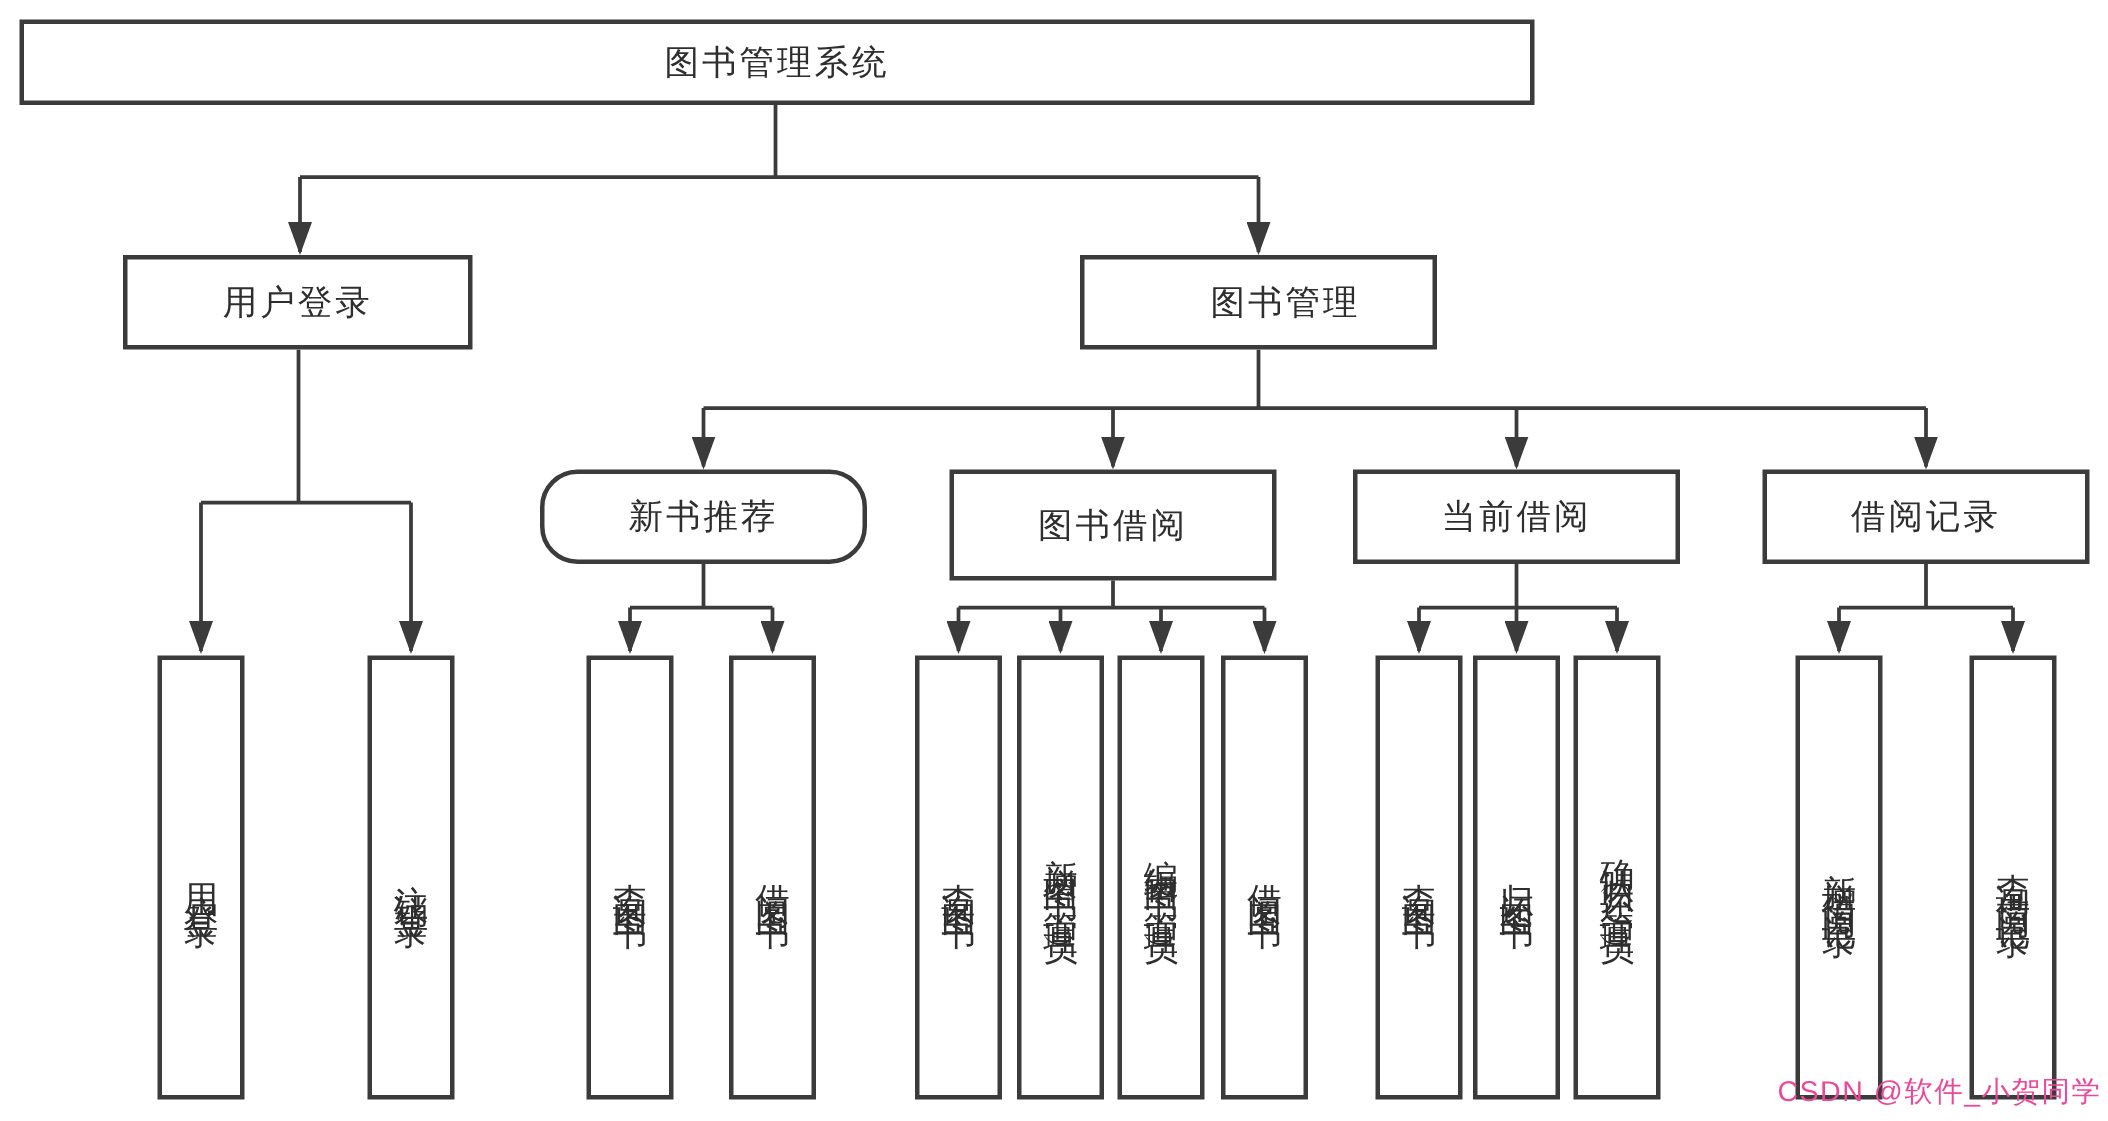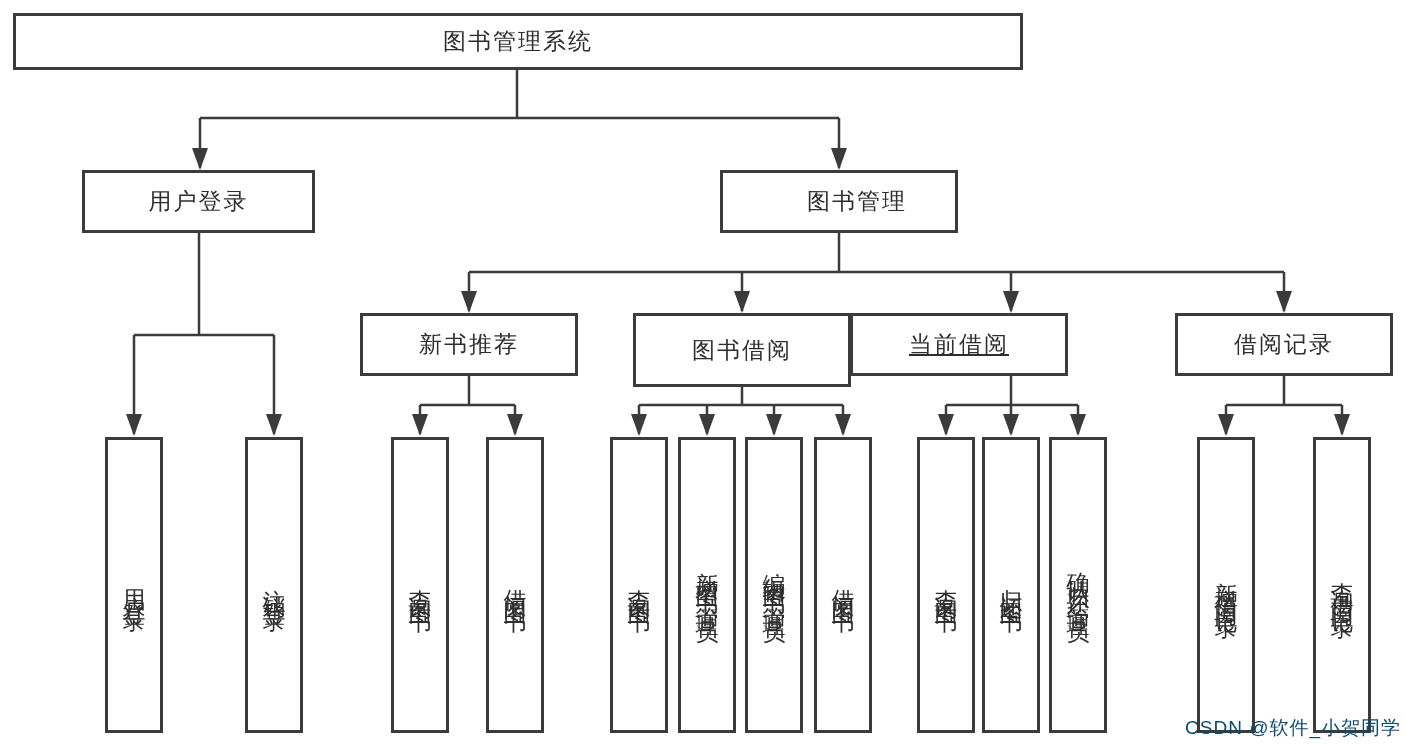--- a/index.html
+++ b/index.html
@@ -45,21 +45,21 @@
     line-height: 1;
     white-space: normal;
     font-size: 23px;
   }
   .watermark {
     position: absolute;
     right: 4px;
     bottom: 6px;
     font-size: 19px;
     letter-spacing: 1px;
-    color: #0c4a6e;
+    color: #ec4899;
     white-space: nowrap;
   }
 </style>
 </head>
 <body>
 
 <div class="canvas">
 
   <svg class="connectors" width="1405" height="747" viewBox="0 0 1405 747">
     <defs>
@@ -108,27 +108,27 @@
     <span class="lbl">图书管理系统</span>
   </div>
 
   <div class="node" style="left:82px; top:170px; width:233px; height:63px;">
     <span class="lbl">用户登录</span>
   </div>
   <div class="node" style="left:720px; top:170px; width:238px; height:63px;padding-left:36px;">
     <span class="lbl">图书管理</span>
   </div>
 
-  <div class="node" style="left:360px; top:313px; width:218px; height:63px;">
+  <div class="node" style="left:360px; top:313px; width:218px; height:63px;border-radius:25px;">
     <span class="lbl">新书推荐</span>
   </div>
   <div class="node" style="left:633px; top:313px; width:218px; height:74px;">
     <span class="lbl">图书借阅</span>
   </div>
-  <div class="node" style="left:850px; top:313px; width:218px; height:63px;text-decoration:underline;">
+  <div class="node" style="left:902px; top:313px; width:218px; height:63px;">
     <span class="lbl">当前借阅</span>
   </div>
   <div class="node" style="left:1175px; top:313px; width:218px; height:63px;">
     <span class="lbl">借阅记录</span>
   </div>
 
   <div class="node vert" style="left:105px; top:437px; width:58px; height:296px;">
     <span class="lbl">用户登录</span>
   </div>
   <div class="node vert" style="left:245px; top:437px; width:58px; height:296px;">

